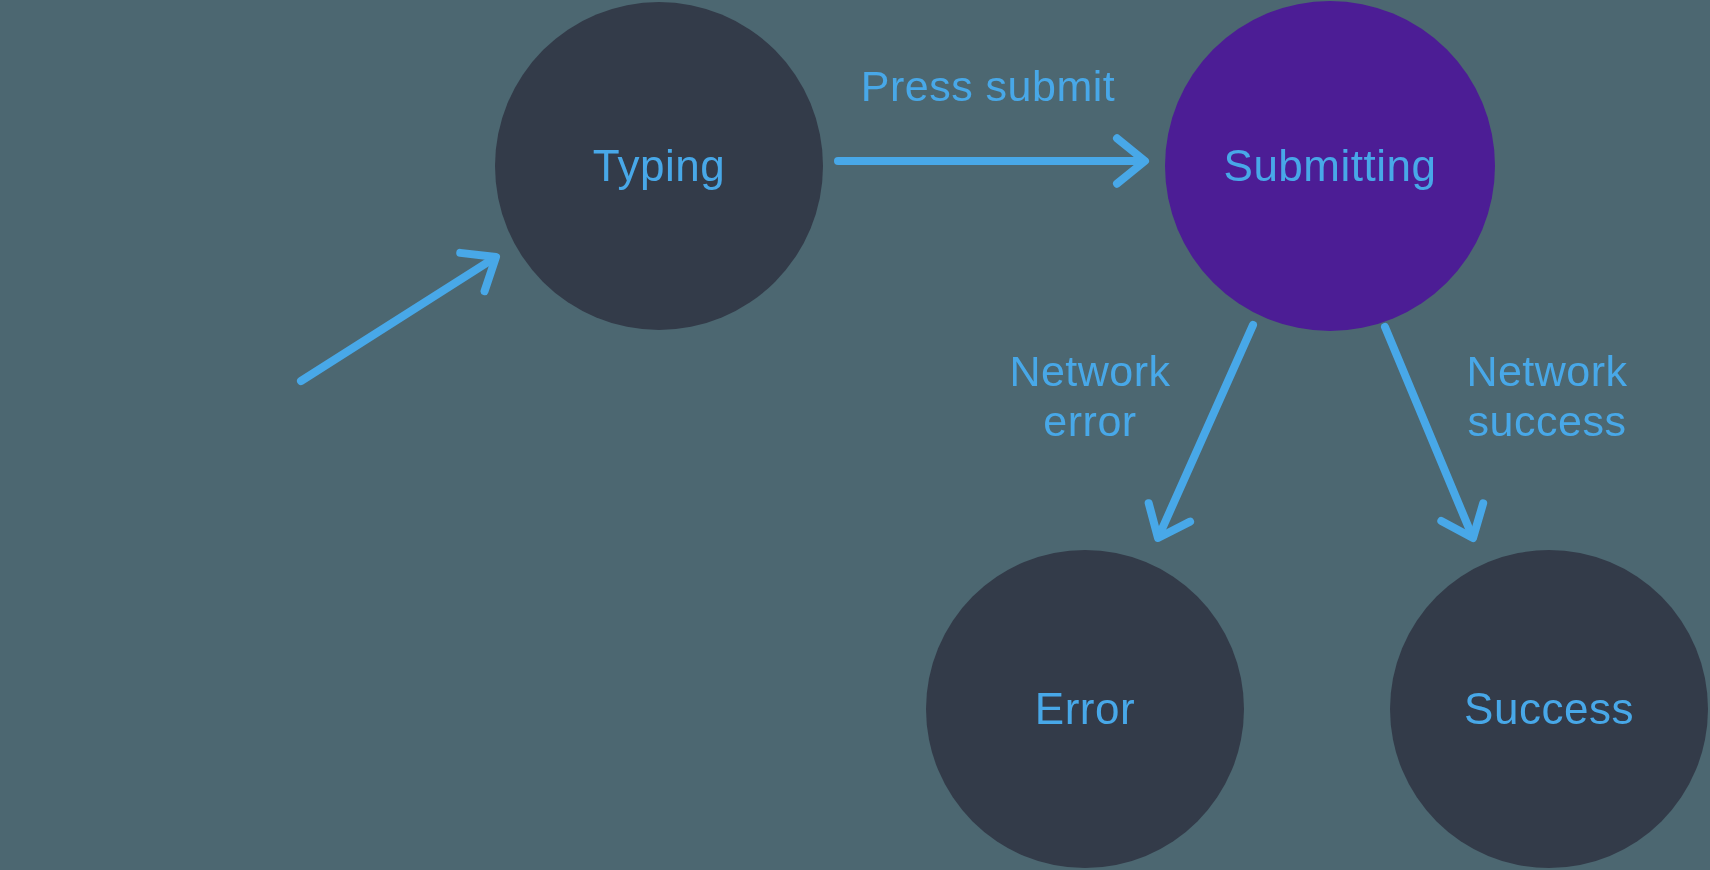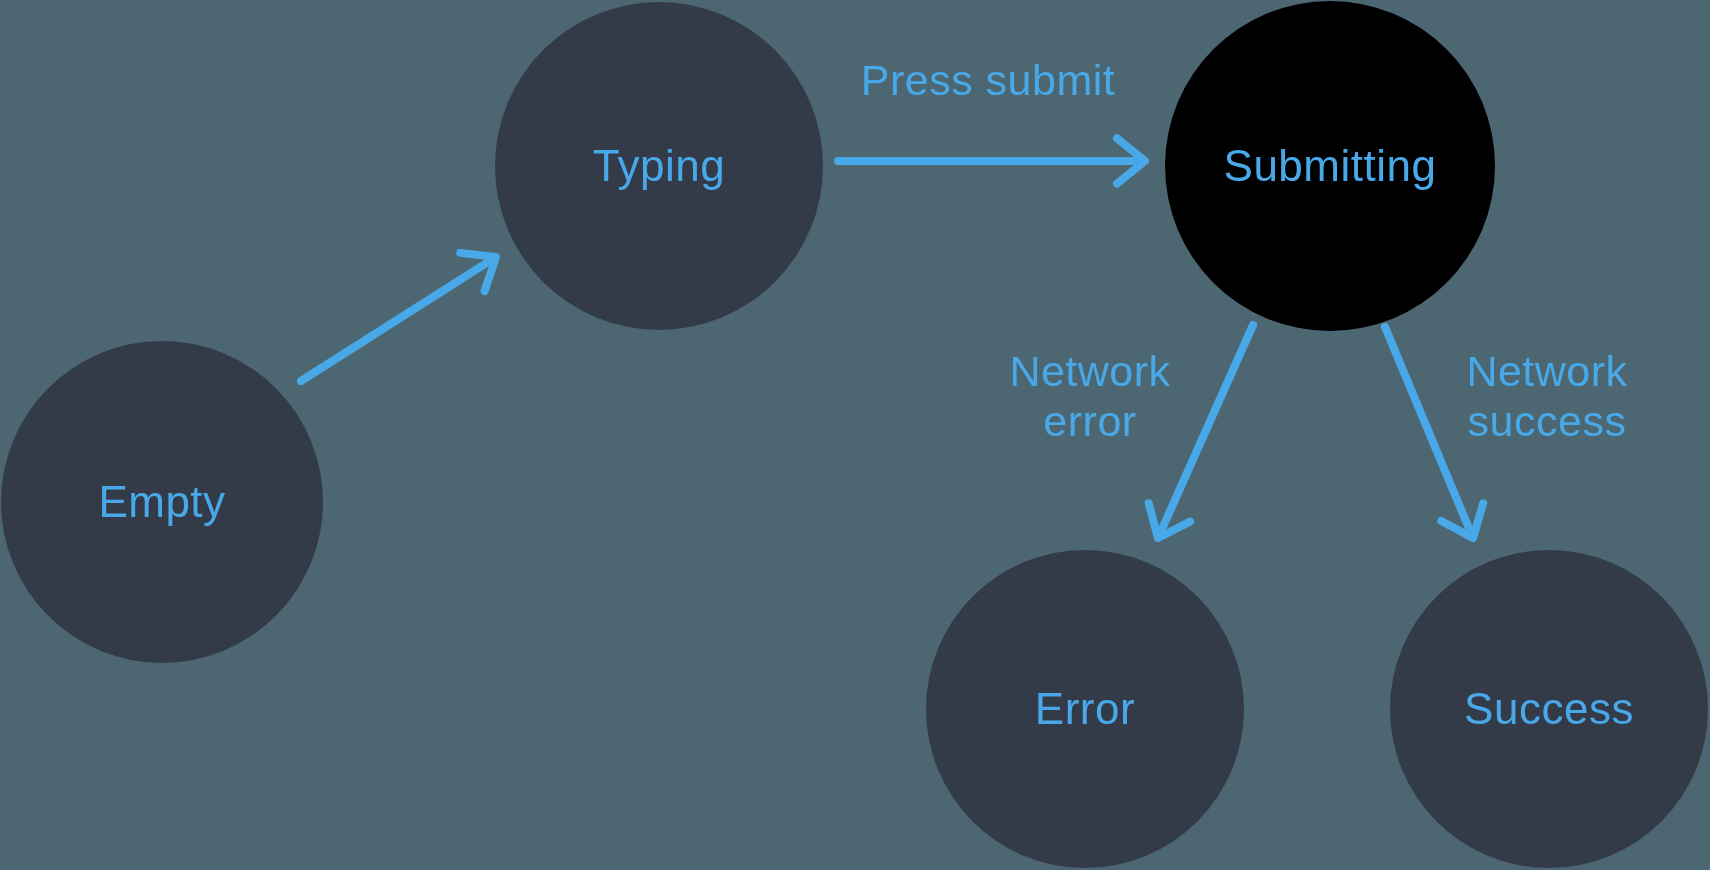--- a/index.html
+++ b/index.html
@@ -36,21 +36,21 @@
     font-weight: 500;
     line-height: 50px;
     white-space: pre-line;
     letter-spacing: 0.5px;
   }
 </style>
 </head>
 <body>
 
 <div id="diagram" style="width: 1710px; height: 870px; background: rgb(76, 103, 113);">
-    <div class="edge-label" style="left: 988px; top: 80px; color: rgb(72, 168, 232);">Press submit</div>
+    <div class="edge-label" style="left: 988px; top: 86px; color: rgb(72, 168, 232);">Press submit</div>
     <div class="edge-label" style="left: 1090px; top: 396px; color: rgb(72, 168, 232);">Network
 error</div>
     <div class="edge-label" style="left: 1547px; top: 396px; color: rgb(72, 168, 232);">Network
 success</div>
     <svg id="edges-layer" width="1710" height="870">
       <g>
         <line x1="301" y1="381" x2="492.62464148955075" y2="259.1463818220293" stroke="#48A8E8" stroke-width="8" stroke-linecap="round"></line>
         <path d="M 484.54854051445 291.1301051221763 L 496 257 L 460.2348272579789 252.8948302430484" fill="none" stroke="#48A8E8" stroke-width="8" stroke-linecap="round" stroke-linejoin="round"></path>
       </g>
       <g>
@@ -59,27 +59,24 @@
       </g>
       <g>
         <line x1="1253" y1="325" x2="1159.629326413891" y2="534.3468786720125" stroke="#48A8E8" stroke-width="8" stroke-linecap="round"></line>
         <path d="M 1148.7051662979218 503.22060859574003 L 1158 538 L 1190.0868736661898 521.6772386426202" fill="none" stroke="#48A8E8" stroke-width="8" stroke-linecap="round" stroke-linejoin="round"></path>
       </g>
       <g>
         <line x1="1385" y1="327" x2="1471.4602961840628" y2="534.3082101686053" stroke="#48A8E8" stroke-width="8" stroke-linecap="round"></line>
         <path d="M 1441.3209609951377 520.899167045772 L 1473 538 L 1483.1406961617452 503.4577609099357" fill="none" stroke="#48A8E8" stroke-width="8" stroke-linecap="round" stroke-linejoin="round"></path>
       </g>
     </svg>
-    <div class="node" style="left: 1px; top: 341px; width: 322px; height: 322px; background: rgb(51, 59, 73);">
-      <span class="node-label" style="color: rgb(72, 168, 232);">Empty</span>
-    </div>
     <div class="node" style="left: 495px; top: 2px; width: 328px; height: 328px; background: rgb(51, 59, 73);">
       <span class="node-label" style="color: rgb(72, 168, 232);">Typing</span>
     </div>
-    <div class="node" style="left: 1165px; top: 1px; width: 330px; height: 330px; background: #000000;">
+    <div class="node" style="left: 1165px; top: 1px; width: 330px; height: 330px; background: #4c1d95;">
       <span class="node-label" style="color: rgb(72, 168, 232);">Submitting</span>
     </div>
     <div class="node" style="left: 926px; top: 550px; width: 318px; height: 318px; background: rgb(51, 59, 73);">
       <span class="node-label" style="color: rgb(72, 168, 232);">Error</span>
     </div>
     <div class="node" style="left: 1390px; top: 550px; width: 318px; height: 318px; background: rgb(51, 59, 73);">
       <span class="node-label" style="color: rgb(72, 168, 232);">Success</span>
     </div>
   </div>
 

